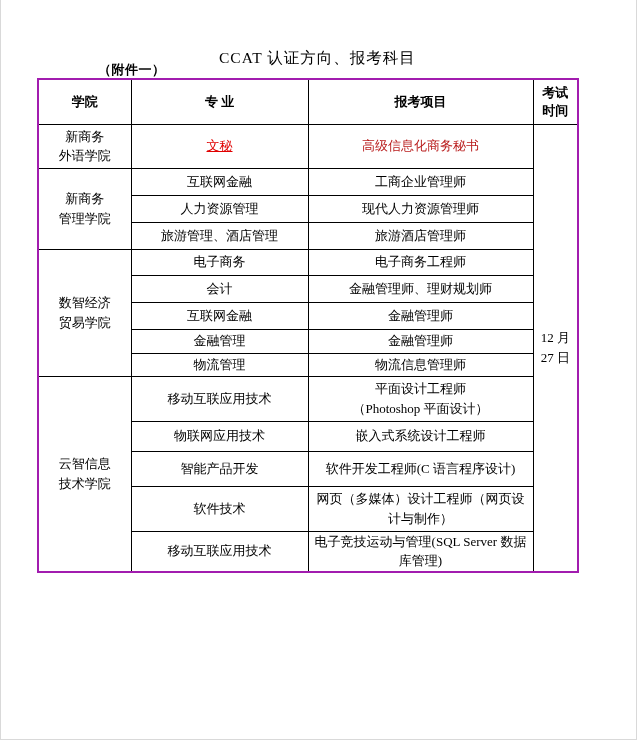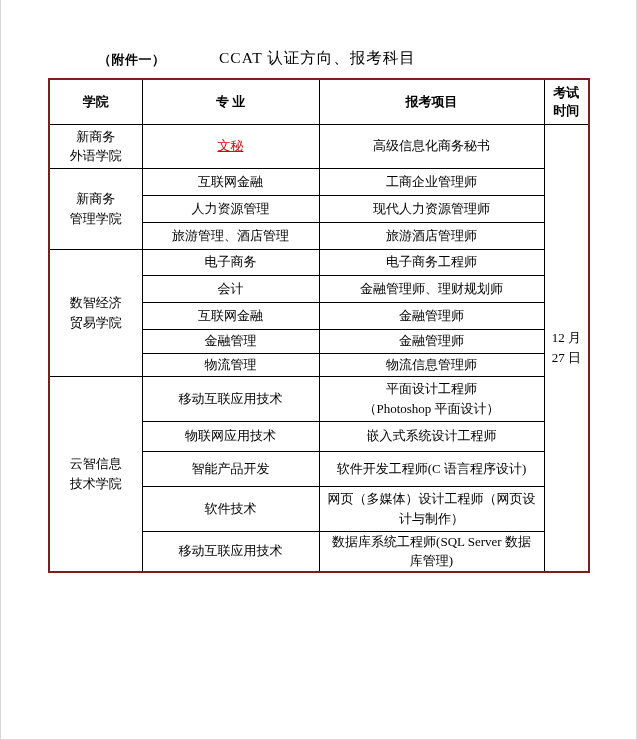--- a/index.html
+++ b/index.html
@@ -8,33 +8,33 @@
     width: 637px; height: 740px;
     position: relative;
     font-family: "Liberation Serif", "DejaVu Serif", serif;
     color: #000;
     border-left: 1px solid #d9d9d9;
     border-right: 1px solid #d9d9d9;
     border-bottom: 1px solid #d9d9d9;
     overflow: hidden;
   }
   .attachment-label {
-    position: absolute; left: 97px; top: 51px;
+    position: absolute; left: 97px; top: 61px;
     font-size: 13px; font-weight: bold; letter-spacing: 0.5px;
   }
   .doc-title {
     position: absolute; left: 218px; top: 48px;
     font-size: 15.5px; font-weight: normal; letter-spacing: 1px;
   }
   table.ccat {
-    position: absolute; left: 47px; top: 78px;
+    position: absolute; left: 36px; top: 78px;
     width: 540px;
     border-collapse: collapse;
     table-layout: fixed;
-    border: 2px solid #7f1d1d;
+    border: 2px solid #a21caf;
   }
   table.ccat td, table.ccat th {
     border: 1px solid #000;
     text-align: center;
     vertical-align: middle;
     font-size: 13px;
     font-weight: normal;
     line-height: 1.5;
     white-space: pre-line;
     padding: 0 2px;
@@ -65,21 +65,21 @@
     <th>专 业</th>
     <th>报考项目</th>
     <th>考试
 时间</th>
   </tr>
 
   <tr style="height:44px">
     <td class="college">新商务
 外语学院</td>
     <td class="red" style="color: rgb(224, 0, 0); text-decoration: underline;">文秘</td>
-    <td class="red" style="color: #000000;">高级信息化商务秘书</td>
+    <td class="red" style="color: #b91c1c;">高级信息化商务秘书</td>
     <td class="exam-time" rowspan="14">12 月
 27 日</td>
   </tr>
 
   <tr style="height:27px">
     <td class="college" rowspan="3">新商务
 管理学院</td>
     <td>互联网金融</td>
     <td>工商企业管理师</td>
   </tr>
@@ -130,17 +130,17 @@
     <td>智能产品开发</td>
     <td>软件开发工程师(C 语言程序设计)</td>
   </tr>
   <tr style="height:45px">
     <td>软件技术</td>
     <td>网页（多媒体）设计工程师（网页设
 计与制作）</td>
   </tr>
   <tr style="height:40px">
     <td>移动互联应用技术</td>
-    <td>数据库系统工程师(SQL Server 数据
+    <td>电子竞技运动与管理(SQL Server 数据
 库管理)</td>
   </tr>
 </tbody>
   </table>
 
 </body></html>

